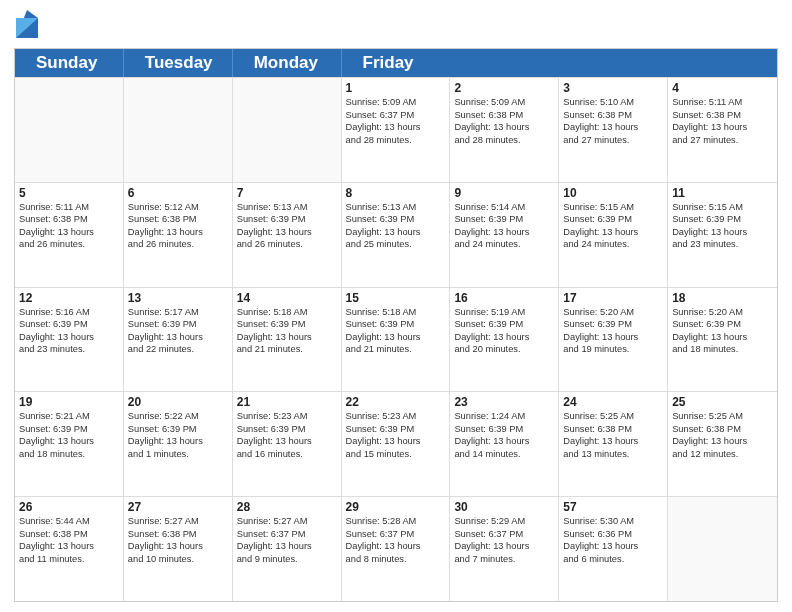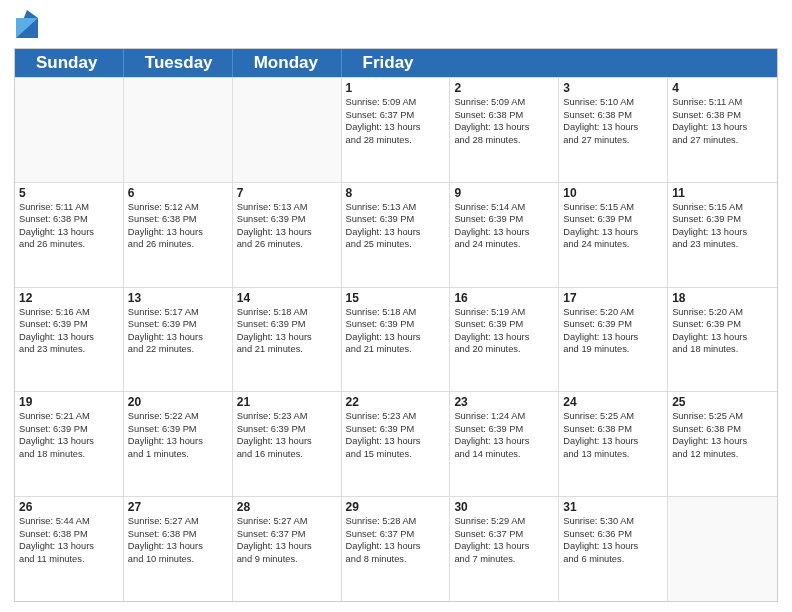--- a/index.html
+++ b/index.html
@@ -363,21 +363,21 @@
             <span class="cell-line">and 8 minutes.</span>
           </div>
           <div class="cal-cell">
             <span class="day-num">30</span>
             <span class="cell-line">Sunrise: 5:29 AM</span>
             <span class="cell-line">Sunset: 6:37 PM</span>
             <span class="cell-line">Daylight: 13 hours</span>
             <span class="cell-line">and 7 minutes.</span>
           </div>
           <div class="cal-cell">
-            <span class="day-num">31</span>
+            <span class="day-num">57</span>
             <span class="cell-line">Sunrise: 5:30 AM</span>
             <span class="cell-line">Sunset: 6:36 PM</span>
             <span class="cell-line">Daylight: 13 hours</span>
             <span class="cell-line">and 6 minutes.</span>
           </div>
           <div class="cal-cell empty"></div>
         </div>
       </div>
   </div>
 </div>

